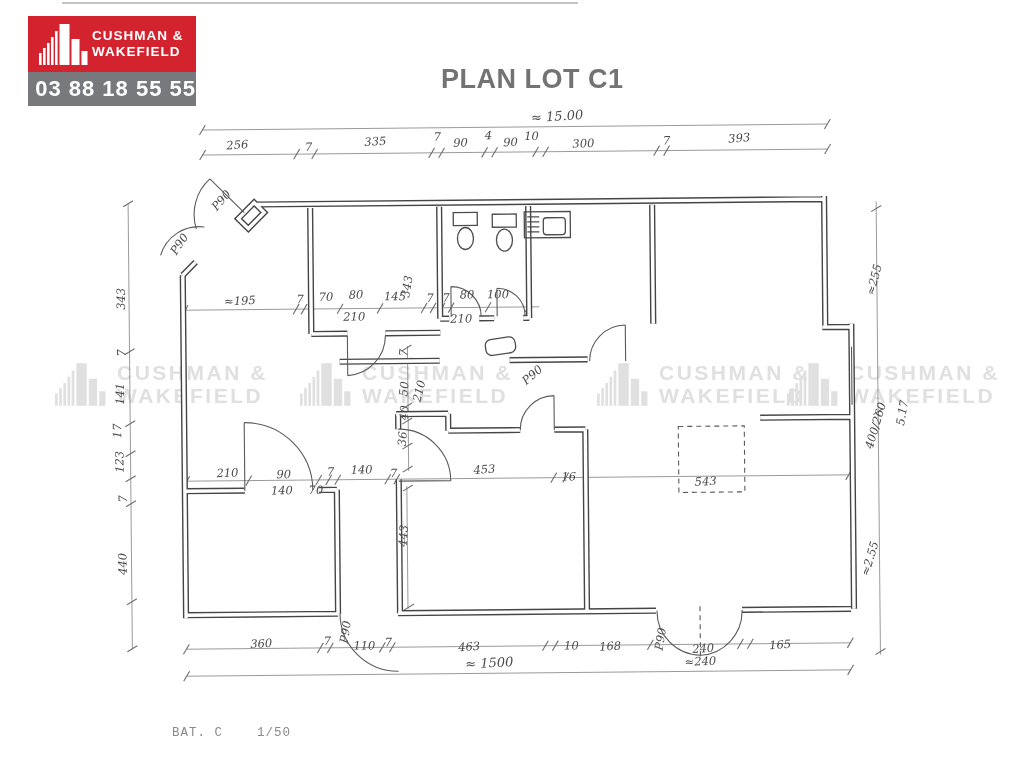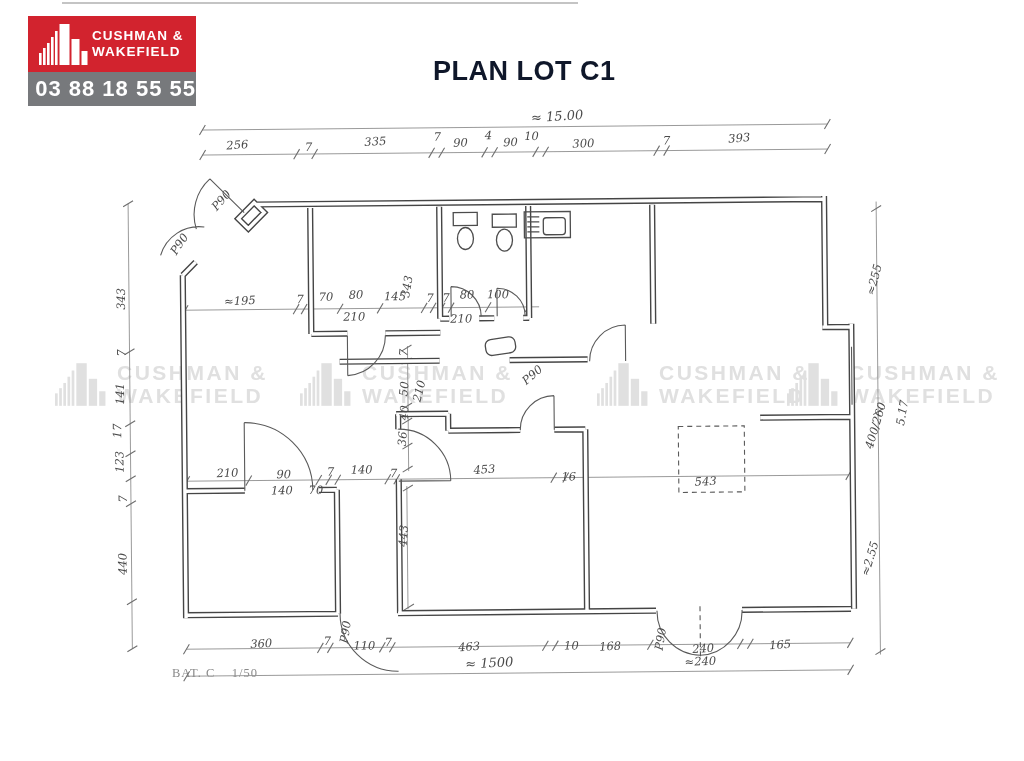--- a/index.html
+++ b/index.html
@@ -8,39 +8,39 @@
   .scan-line{position:absolute;top:2px;left:62px;width:516px;height:2px;background:#c4c4c4;}
   
   .logo{position:absolute;left:28px;top:16px;width:168px;}
   .logo-top{background:var(--brand-bg,#d2232e);height:56px;position:relative;}
   .logo-icon{position:absolute;left:11px;bottom:7px;}
   .logo-text{position:absolute;left:64px;top:12px;color:#fff;font-weight:bold;
              font-size:13.5px;letter-spacing:1px;line-height:1.18;white-space:nowrap;}
   .logo-phone{background:var(--phone-bg,#77797c);height:34px;color:#fff;font-weight:bold;
               font-size:22px;text-align:right;line-height:34px;letter-spacing:1px;}
   
-  .title{position:absolute;left:433px;top:56px;margin:0;font-size:27px;font-weight:bold;
-         letter-spacing:0.5px;color:#0f172a;font-family:"Liberation Sans",sans-serif;}
+  .title{position:absolute;left:433px;top:56px;margin:8px;font-size:27px;font-weight:bold;
+         letter-spacing:0.5px;color:#737373;font-family:"Liberation Sans",sans-serif;}
   
   .wm{position:absolute;top:361px;display:flex;align-items:flex-end;gap:10px;z-index:1;color:#e0e0e0;}
   .wm .wm-text{font-weight:bold;font-size:21px;letter-spacing:2.5px;line-height:1.1;white-space:nowrap;}
   .wm1{left:55px}.wm2{left:300px}.wm3{left:597px}.wm4{left:787px}
   
   svg.plan{position:absolute;left:0;top:0;z-index:2;}
   .dim{stroke:#8f8f8f;stroke-width:0.9;fill:none;}
   .tick{stroke:#6e6e6e;stroke-width:1.1;fill:none;}
   .wall-outer{stroke:#454545;stroke-width:6.2;fill:none;}
   .wall-inner{stroke:#ffffff;stroke-width:3.4;fill:none;}
   .thin{stroke:#5a5a5a;stroke-width:1.1;fill:none;}
   .dash{stroke:#5a5a5a;stroke-width:1.1;fill:none;stroke-dasharray:5 4;}
   .fixture{stroke:#4c4c4c;stroke-width:1.3;fill:none;}
   .dimtxt{font-family:"DejaVu Serif",serif;font-style:italic;font-size:11.5px;fill:#4a4a4a;text-anchor:middle;}
   .dimtxt.lg{font-size:13px;}
   
-  .scale-note{position:absolute;left:172px;top:666px;font-family:Liberation Serif, serif;
+  .scale-note{position:absolute;left:172px;top:726px;font-family:Liberation Mono, monospace;
               font-size:12.5px;color:#8a8a8a;white-space:pre;letter-spacing:1px;}
 </style>
 </head>
 <body>
 
 <div class="page">
 
   <div class="scan-line"></div>
 
   <div class="logo">

